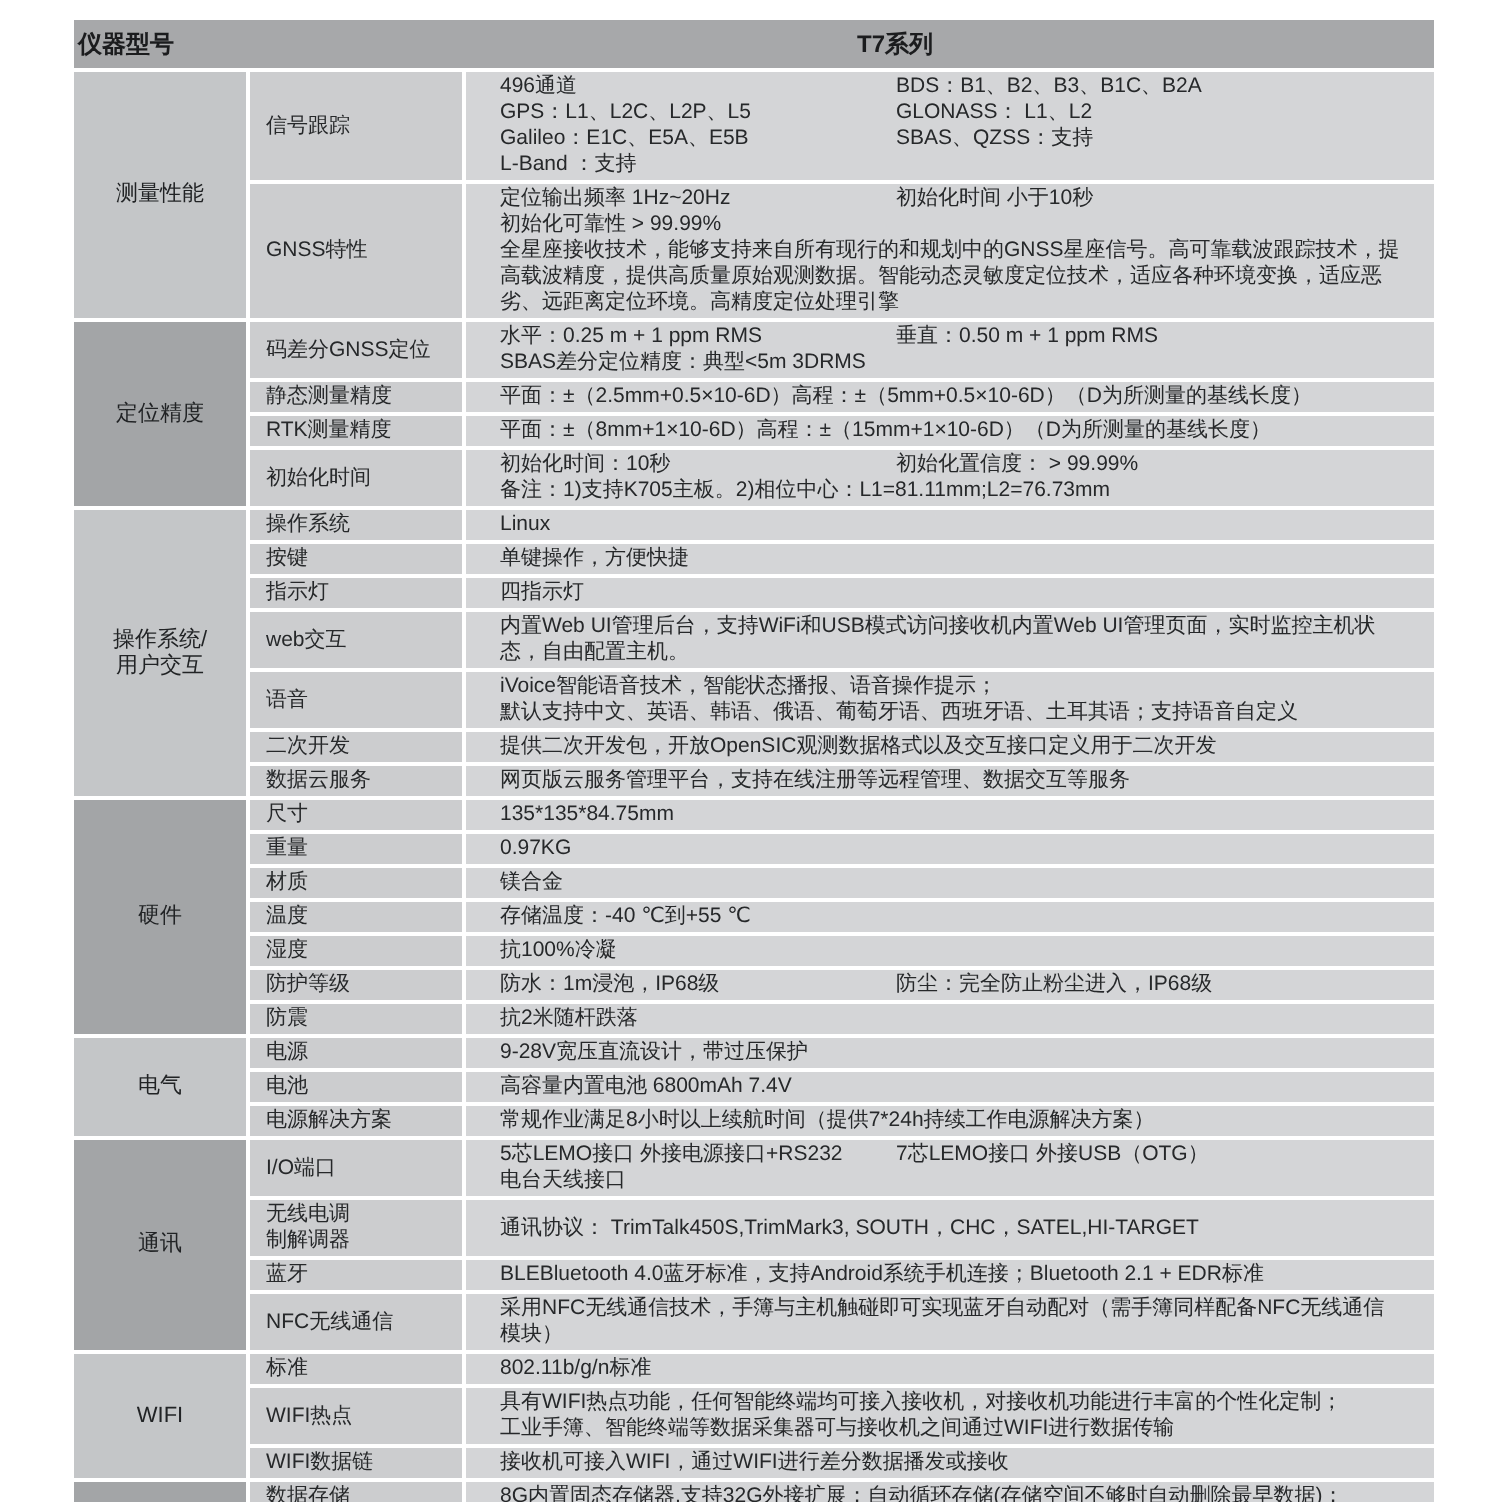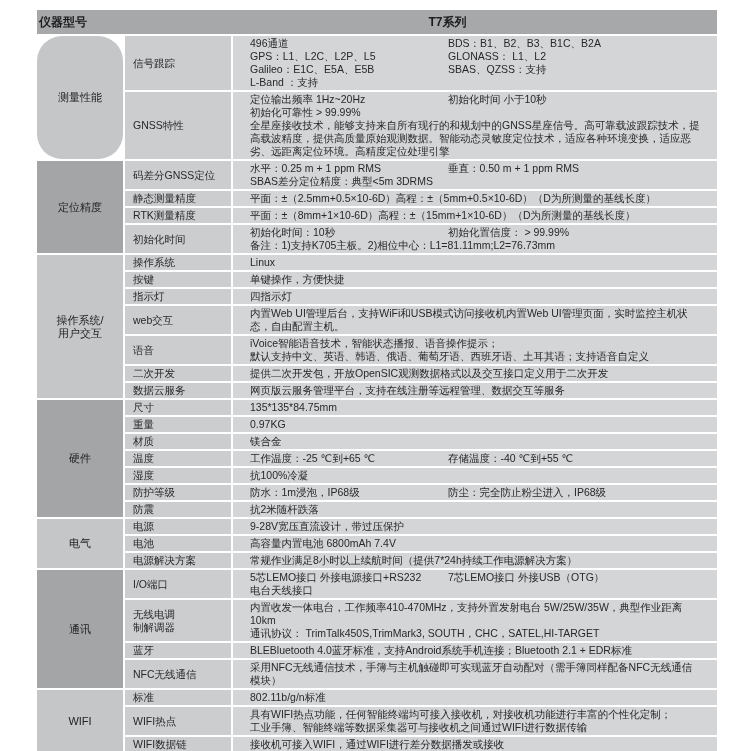--- a/index.html
+++ b/index.html
@@ -46,21 +46,21 @@
 </head>
 <body style="background: rgb(255, 255, 255);">
 
 <div id="spec-table">
   <div id="header-bar">
     <span class="model">仪器型号</span>
     <span class="series">T7系列</span>
   </div>
   <div id="sections">
       <div class="section">
-        <div class="cell cat cat-light" style="grid-row: span 2; border-radius: 25px;"><span>测量性能</span></div>
+        <div class="cell cat cat-light" style="grid-row: span 2;"><span>测量性能</span></div>
         <div class="cell label"><span>信号跟踪</span></div>
         <div class="cell value">
           <div class="vline">
             <span class="vitem">496通道</span>
             <span class="vitem">BDS：B1、B2、B3、B1C、B2A</span>
           </div>
           <div class="vline">
             <span class="vitem">GPS：L1、L2C、L2P、L5</span>
             <span class="vitem">GLONASS： L1、L2</span>
           </div>
@@ -184,21 +184,20 @@
         </div>
         <div class="cell label"><span>材质</span></div>
         <div class="cell value">
           <div class="vline">
             <span class="vitem">镁合金</span>
           </div>
         </div>
         <div class="cell label"><span>温度</span></div>
         <div class="cell value">
           <div class="vline">
-            <span class="vitem">工作温度：-25 ℃到+65 ℃</span>
             <span class="vitem">存储温度：-40 ℃到+55 ℃</span>
           </div>
         </div>
         <div class="cell label"><span>湿度</span></div>
         <div class="cell value">
           <div class="vline">
             <span class="vitem">抗100%冷凝</span>
           </div>
         </div>
         <div class="cell label"><span>防护等级</span></div>
@@ -244,23 +243,20 @@
             <span class="vitem">5芯LEMO接口 外接电源接口+RS232</span>
             <span class="vitem">7芯LEMO接口 外接USB（OTG）</span>
           </div>
           <div class="vline">
             <span class="vitem">电台天线接口</span>
           </div>
         </div>
         <div class="cell label"><span>无线电调
 制解调器</span></div>
         <div class="cell value">
-          <div class="vline">
-            <span class="vitem">内置收发一体电台，工作频率410-470MHz，支持外置发射电台 5W/25W/35W，典型作业距离10km</span>
-          </div>
           <div class="vline">
             <span class="vitem">通讯协议： TrimTalk450S,TrimMark3, SOUTH，CHC，SATEL,HI-TARGET</span>
           </div>
         </div>
         <div class="cell label"><span>蓝牙</span></div>
         <div class="cell value">
           <div class="vline">
             <span class="vitem">BLEBluetooth 4.0蓝牙标准，支持Android系统手机连接；Bluetooth 2.1 + EDR标准</span>
           </div>
         </div>

